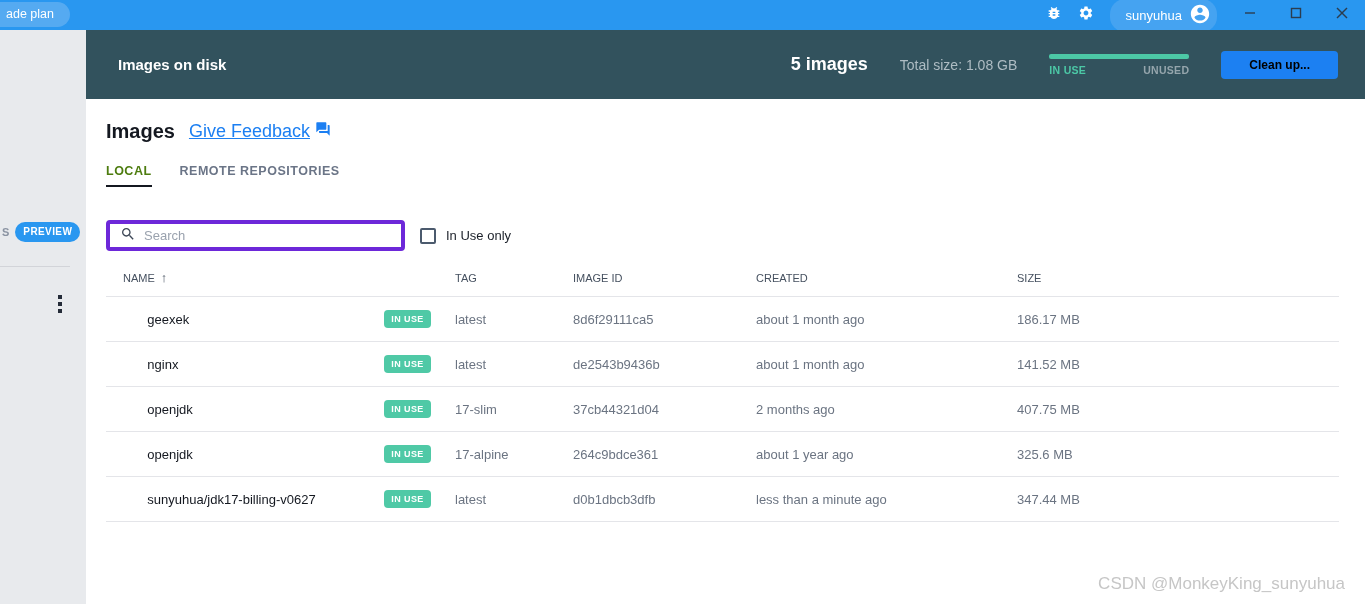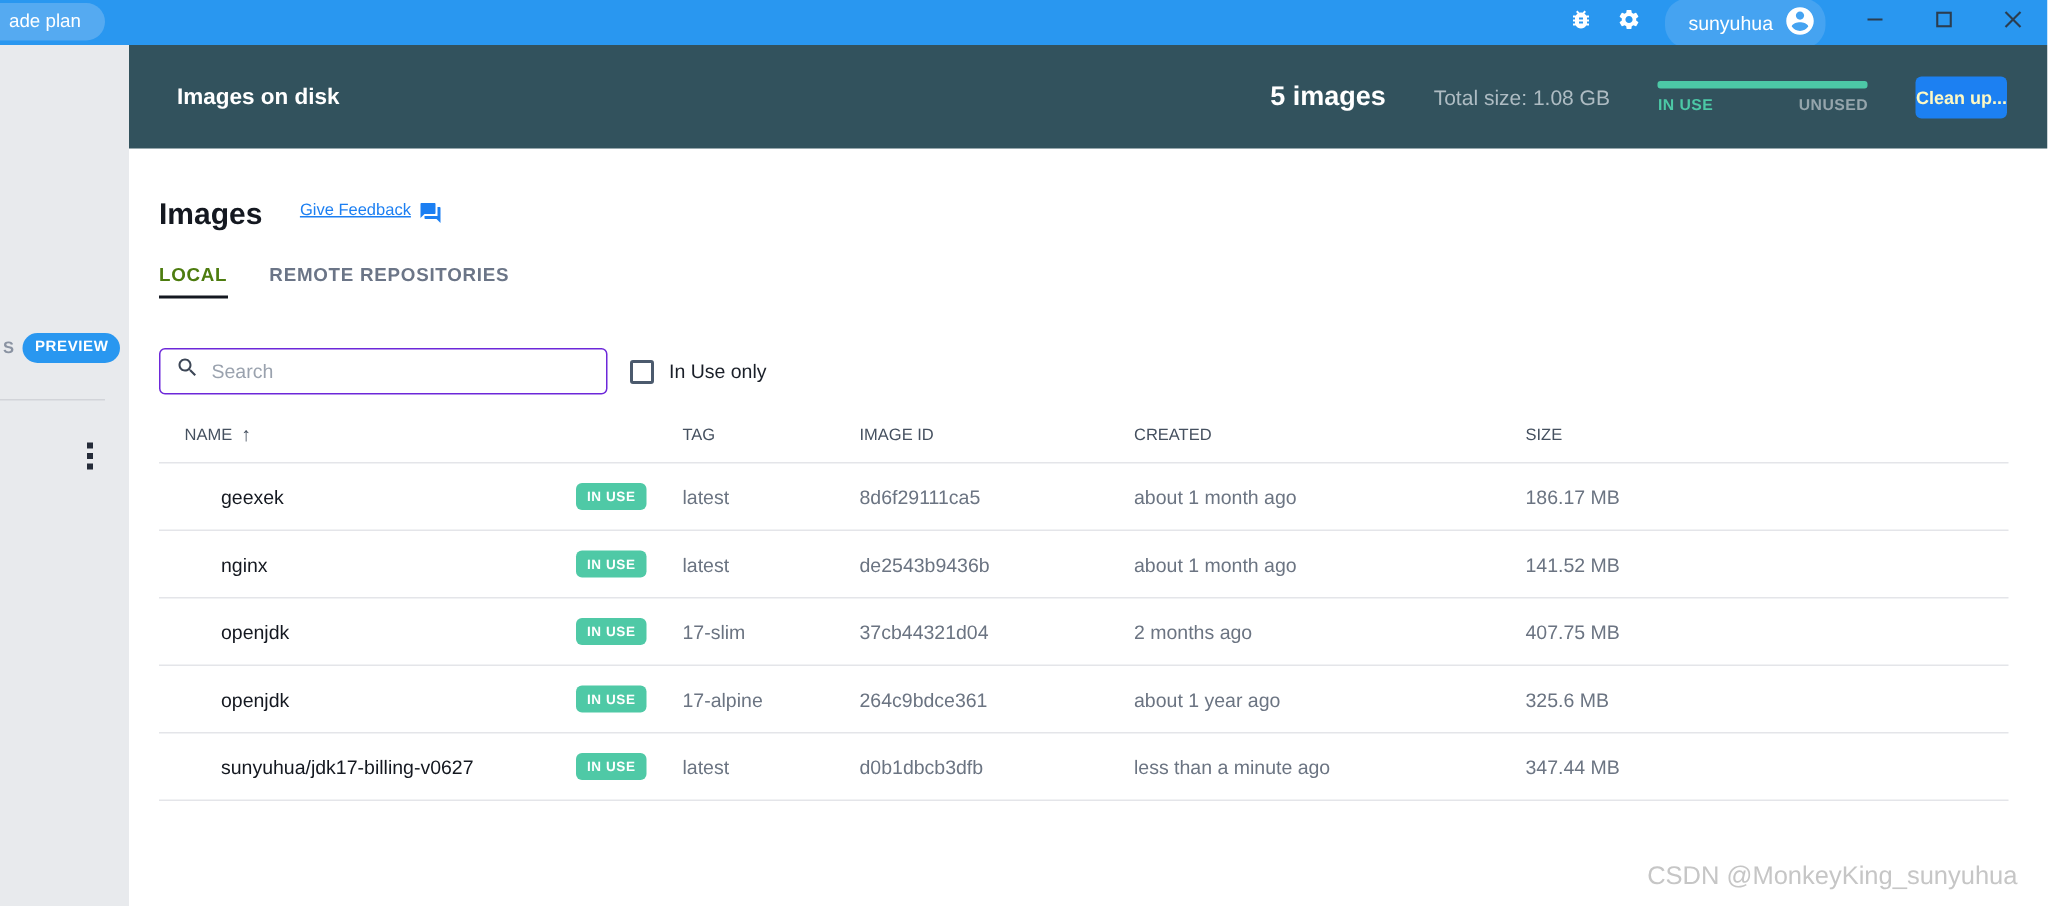--- a/index.html
+++ b/index.html
@@ -97,21 +97,21 @@
     display: flex;
     flex-direction: column;
     gap: 3px;
     cursor: pointer;
     width: 12px;
     padding: 2px 4px;
   }
   .kebab i { width: 4px; height: 4px; background: #242b38; display: block; }
 
   
-  .main-col { flex: 1; display: flex; flex-direction: column; gap: 12px; }
+  .main-col { flex: 1; display: flex; flex-direction: column; }
 
   .teal-header {
     height: 69px;
     background: #32525d;
     display: flex;
     align-items: center;
     padding: 0 27px 0 32px;
     color: #ffffff;
   }
   .teal-title { font-size: 15px; font-weight: bold; }
@@ -134,46 +134,45 @@
     display: flex;
     justify-content: space-between;
     font-size: 10.5px;
     font-weight: bold;
     letter-spacing: 0.3px;
   }
   .usage-inuse { color: #4cc8a6; }
   .usage-unused { color: #95a5ac; }
   .cleanup-btn {
     background: #1c80f2;
-    color: #fef9c3;
+    color: #000000;
     border: none;
     border-radius: 4px;
     font-size: 12px;
     font-weight: bold;
     font-family: inherit;
-    padding: 7px 0;
+    padding: 7px 28px;
     cursor: pointer;
   }
 
   
   .content {
     flex: 1;
     background: #ffffff;
     padding: 21px 26px 0 20px;
     position: relative;
   }
   .page-title-row { display: flex; align-items: center; gap: 14px; }
   .page-title { font-size: 20px; font-weight: bold; color: #141820; }
   .feedback-link {
-    display: flex; align-items: flex-start; gap: 5px;
+    display: flex; align-items: flex-end; gap: 5px;
     color: #1c7ff2;
-    font-size: 11px;
+    font-size: 18px;
     text-decoration: none;
     cursor: pointer;
-    margin-left: 11px;
   }
   .feedback-link span { text-decoration: underline; }
 
   .tabs {
     margin-top: 21px;
     display: flex;
     gap: 28px;
     font-size: 12.5px;
     font-weight: bold;
     letter-spacing: 0.5px;
@@ -182,21 +181,21 @@
   .tab.active { color: #4d7c0f; border-bottom: 2px solid #141820; }
 
   .controls-row {
     margin-top: 33px;
     display: flex;
     align-items: center;
   }
   .search-box {
     width: 299px;
     height: 31px;
-    border: 1px solid #6d28d9;
+    border: 4px solid #6d28d9;
     border-radius: 4px;
     display: flex;
     align-items: center;
     padding: 0 10px;
     gap: 8px;
     background: #ffffff;
   }
   .search-box input {
     border: none;
     outline: none;

